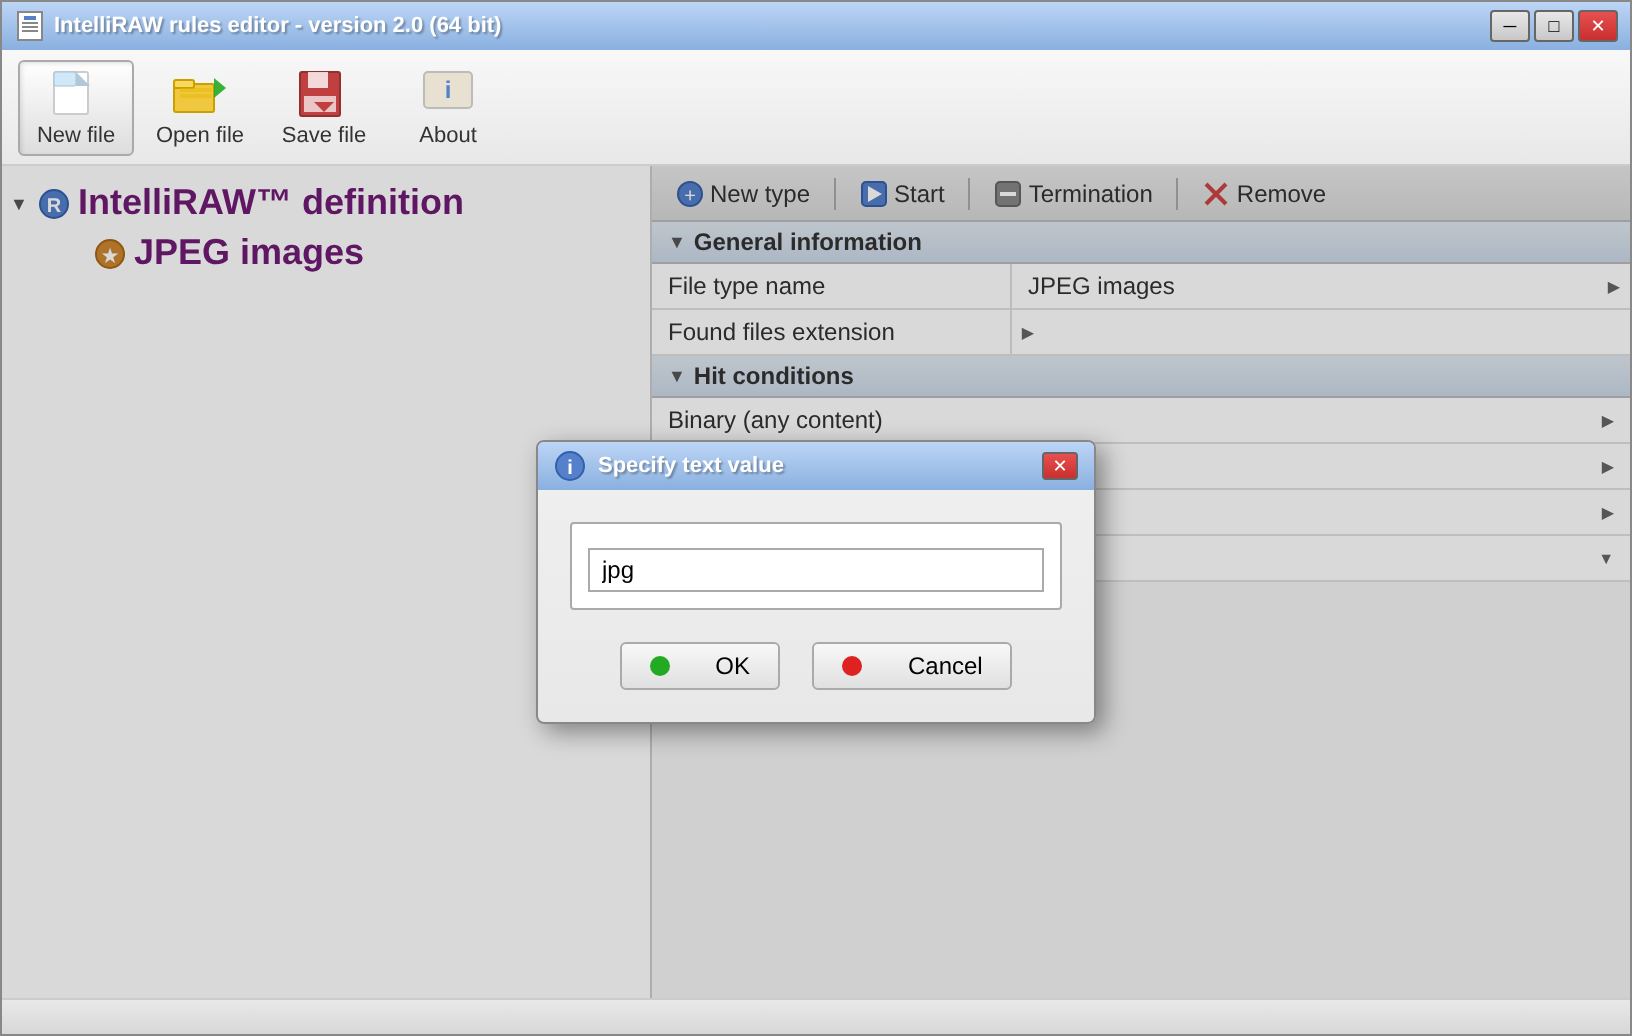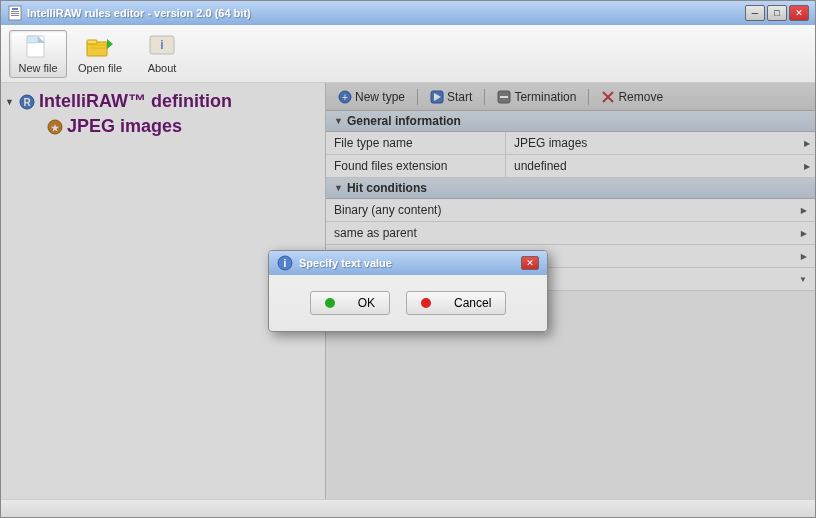--- a/index.html
+++ b/index.html
@@ -436,20 +436,32 @@
         <svg width="30" height="26" viewBox="0 0 30 26">
           <rect x="2" y="8" width="20" height="14" rx="1" fill="#f0c840" stroke="#c8a000" stroke-width="1"></rect>
           <rect x="2" y="6" width="10" height="4" rx="1" fill="#f8d860" stroke="#c8a000" stroke-width="1"></rect>
           <rect x="5" y="10" width="16" height="2" fill="#e8b800" opacity="0.5"></rect>
           <rect x="5" y="13" width="16" height="2" fill="#e8b800" opacity="0.5"></rect>
 
           <polygon points="22,5 28,10 22,15" fill="#22aa22" opacity="0.9"></polygon>
         </svg>
       </div>
       <span class="toolbar-btn-label">Open file</span>
+    </div>
+    <div class="toolbar-btn">
+      <div class="toolbar-btn-icon">
+        <svg width="30" height="26" viewBox="0 0 30 26">
+          <rect x="3" y="2" width="20" height="22" rx="1" fill="#c04040" stroke="#903030" stroke-width="1"></rect>
+          <rect x="7" y="2" width="10" height="8" rx="0" fill="#fff" opacity="0.8"></rect>
+          <rect x="5" y="14" width="16" height="8" rx="0" fill="#fff" opacity="0.7"></rect>
+
+          <polygon points="10,17 15,22 20,17" fill="#c04040"></polygon>
+        </svg>
+      </div>
+      <span class="toolbar-btn-label">Save file</span>
     </div>
     <div class="toolbar-btn">
       <div class="toolbar-btn-icon">
         <svg width="30" height="26" viewBox="0 0 30 26">
           <rect x="3" y="2" width="24" height="18" rx="2" fill="#e8e0d0" stroke="#bbb" stroke-width="1"></rect>
           <text x="15" y="15" text-anchor="middle" font-size="12" fill="#5580cc" font-weight="bold">i</text>
         </svg>
       </div>
       <span class="toolbar-btn-label">About</span>
     </div>
@@ -522,21 +534,20 @@
         <span class="section-arrow">▼</span>
         <span>General information</span>
       </div>
       <div class="info-row">
         <span class="info-label">File type name</span>
         <span class="info-value">JPEG images</span>
         <span class="info-arrow">▶</span>
       </div>
       <div class="info-row">
         <span class="info-label">Found files extension</span>
-        <span class="info-value">undefined</span>
         <span class="info-arrow">▶</span>
       </div>
 
       <div class="section-header">
         <span class="section-arrow">▼</span>
         <span>Hit conditions</span>
       </div>
       <div class="condition-row">
         <span class="condition-label">Binary (any content)</span>
         <span class="condition-arrow">▶</span>
@@ -561,20 +572,23 @@
           <div class="modal-title-icon">
             <svg width="16" height="16" viewBox="0 0 16 16">
               <circle cx="8" cy="8" r="7" fill="#5580cc" stroke="#3360aa" stroke-width="1"></circle>
               <text x="8" y="12" text-anchor="middle" font-size="10" fill="#fff" font-weight="bold">i</text>
             </svg>
           </div>
           <span class="modal-title-text">Specify text value</span>
           <div class="modal-close-btn">✕</div>
         </div>
         <div class="modal-body">
+          <div class="modal-input-area">
+            <input class="modal-input" type="text" value="jpg" style="">
+          </div>
           <div class="modal-buttons">
             <button class="modal-btn">
               <div class="btn-dot-green"></div>
               <span>OK</span>
             </button>
             <button class="modal-btn">
               <div class="btn-dot-red"></div>
               <span>Cancel</span>
             </button>
           </div>

